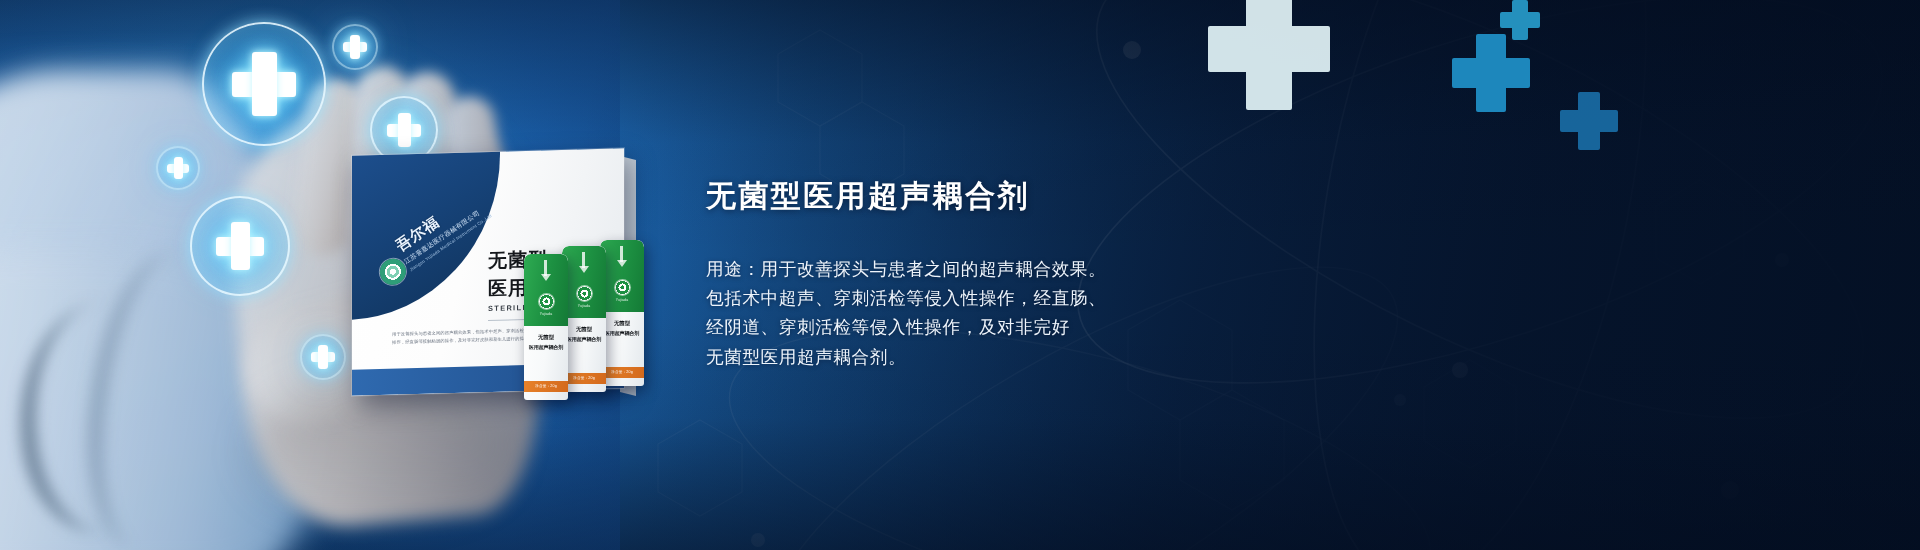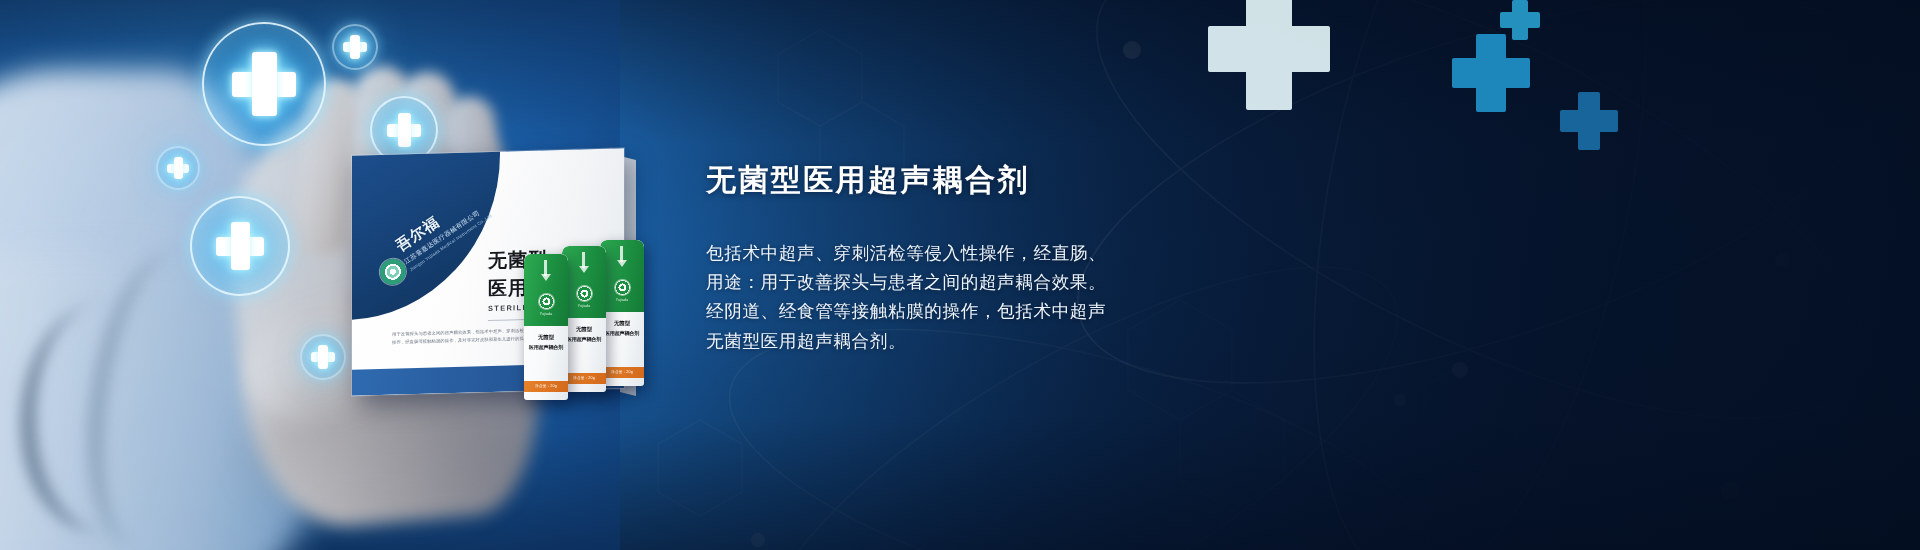--- a/index.html
+++ b/index.html
@@ -224,21 +224,21 @@
     background:linear-gradient(100deg,#e8822a,#d3691c);
   }
   .sachet .band b{
     display:block;text-align:center;font-size:3.6px;color:#fff;font-weight:normal;line-height:11px;letter-spacing:.2px;
   }
   .s1{left:0;top:14px;z-index:3;}
   .s2{left:38px;top:6px;z-index:2;}
   .s3{left:76px;top:0px;z-index:1;}
 
   
-  .copy{position:absolute;left:706px;top:160px;width:560px;}
+  .copy{position:absolute;left:706px;top:176px;width:560px;}
   .copy h1{
     margin:0;font-size:30px;font-weight:bold;color:#ffffff;letter-spacing:2.4px;
     text-shadow:0 1px 6px rgba(0,10,30,.6);
   }
   .copy .desc{
     margin-top:38px;font-size:17.6px;line-height:1.66;color:#eef4fb;letter-spacing:.6px;
     text-shadow:0 1px 4px rgba(0,10,30,.5);
   }
   .copy .desc div{white-space:nowrap;}
 </style>
@@ -436,20 +436,20 @@
         <div class="lbl2">医用超声耦合剂</div>
         <div class="band">
           <b>净含量：20g</b>
         </div>
       </div>
     </div>
 
   <div class="copy">
     <h1>无菌型医用超声耦合剂</h1>
     <div class="desc" id="desc">
+        <div>用途：用于改善探头与患者之间的超声耦合效果。</div>
         <div>包括术中超声、穿刺活检等侵入性操作，经直肠、</div>
-        <div>用途：用于改善探头与患者之间的超声耦合效果。</div>
-        <div>经阴道、经食管等接触粘膜的操作，包括术中超声</div>
+        <div>经阴道、穿刺活检等侵入性操作，及对非完好</div>
         <div>无菌型医用超声耦合剂。</div>
       </div>
   </div>
 
 </div>
 
 </body></html>

